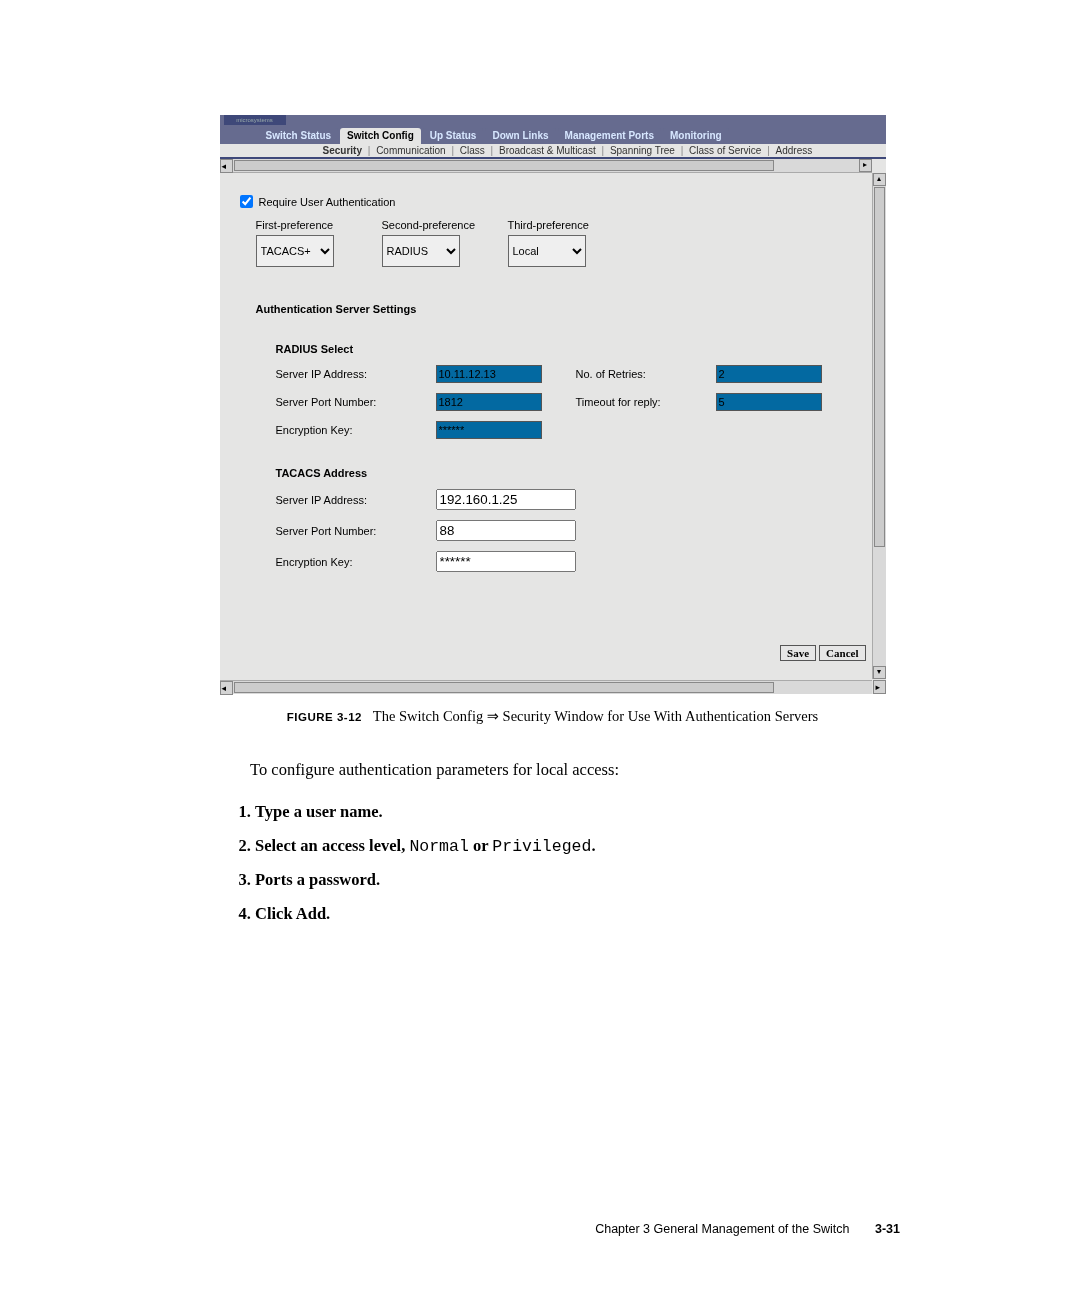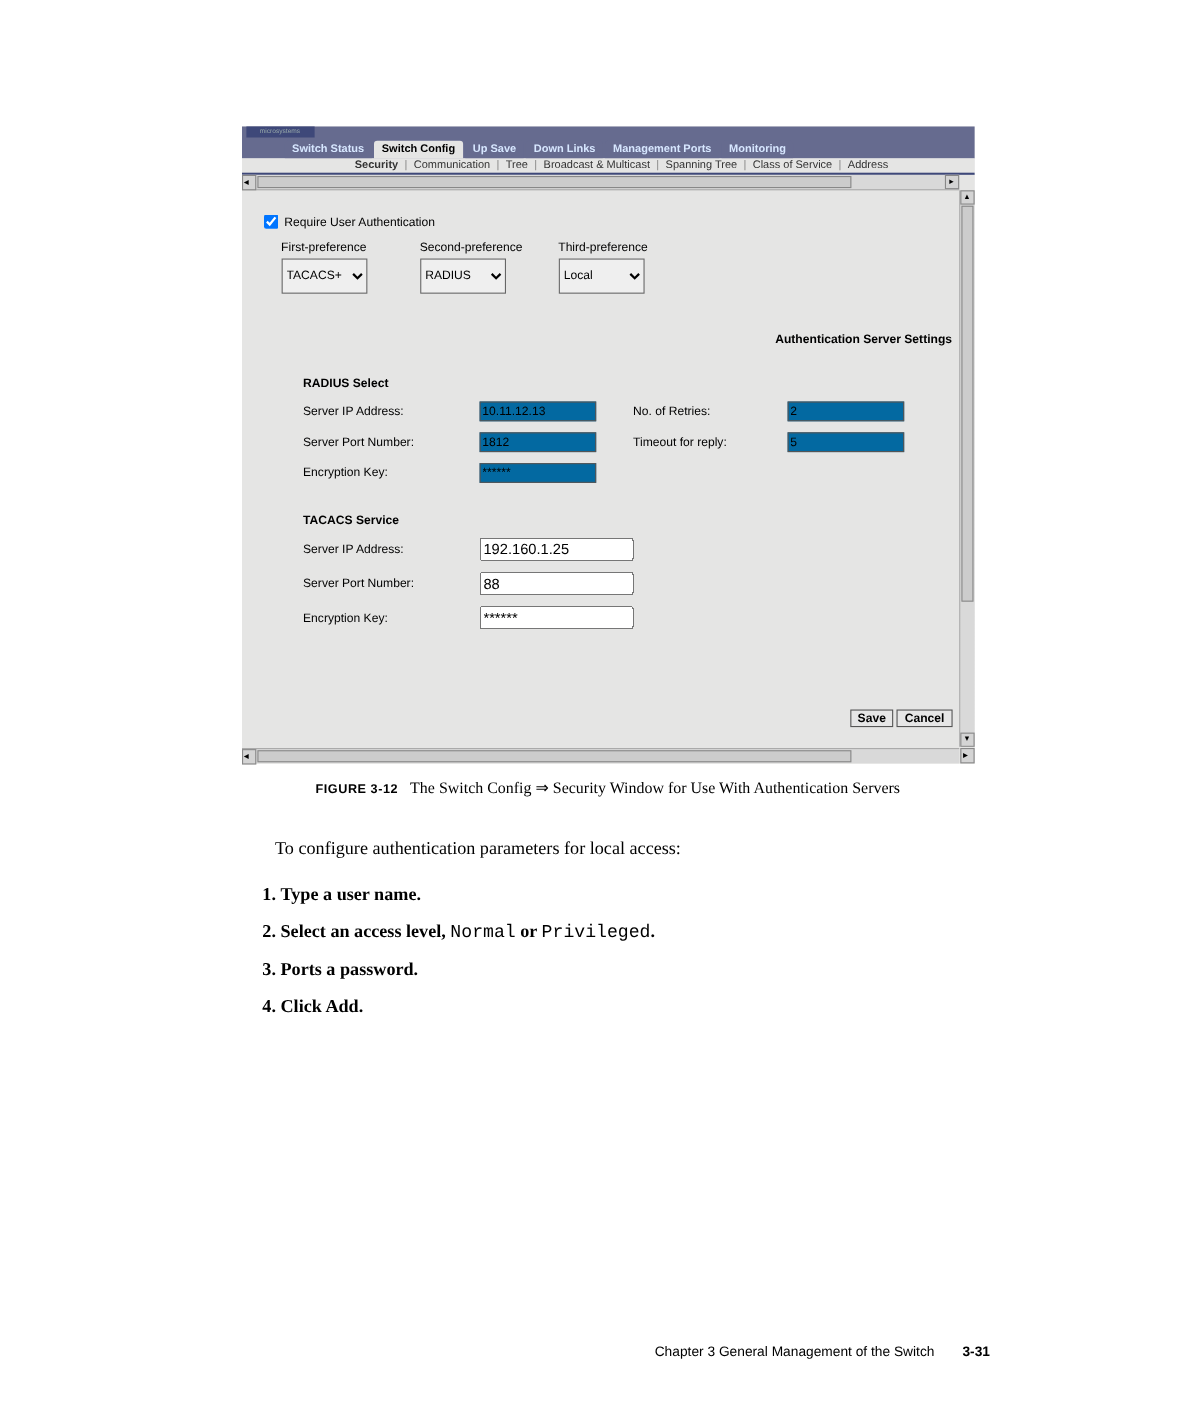--- a/index.html
+++ b/index.html
@@ -163,21 +163,20 @@
     font-family: Verdana, Arial, sans-serif;
     height: 32px;
     width: 78px;
     border:1px solid #666;
     background:#efefef;
   }
   .subsect-h {
     font-weight:bold;
     font-size:11px;
     margin: 36px 0 0 30px;
-    text-align: right;
   }
   .group-h {
     font-weight:bold;
     font-size:11px;
     margin: 28px 0 6px 50px;
   }
   .field-grid{
     display:grid;
     grid-template-columns: 160px 140px 140px 100px;
     column-gap: 0;
@@ -207,21 +206,21 @@
     right: 20px;
     bottom: 18px;
   }
   .btn{
     font-size:11px;
     font-weight:bold;
     padding:1px 6px;
     background:#e6e6e6;
     border:1px solid #555;
     cursor:pointer;
-    font-family: Liberation Sans, sans-serif;
+    font-family: Liberation Serif, serif;
   }
   
   .caption {
     text-align:center;
     margin: 14px auto 0 auto;
     font-family: "Times New Roman", serif;
     font-size: 14.5px;
   }
   .caption .caplbl {
     font-family: Arial, sans-serif;
@@ -267,32 +266,32 @@
 <body>
 
 <div class="page">
 
   <div class="shot">
 
     <div class="tabbar-top">
       <div class="logo-stub">microsystems</div>
       <div class="top-tab">Switch Status</div>
       <div class="top-tab active">Switch Config</div>
-      <div class="top-tab">Up Save</div>
+      <div class="top-tab">Up Status</div>
       <div class="top-tab">Down Links</div>
       <div class="top-tab">Management Ports</div>
       <div class="top-tab">Monitoring</div>
     </div>
 
     <div class="subtabs">
       <span class="sub active">Security</span>
       <span class="sep">|</span>
       <span class="sub">Communication</span>
       <span class="sep">|</span>
-      <span class="sub">Tree</span>
+      <span class="sub">Class</span>
       <span class="sep">|</span>
       <span class="sub">Broadcast &amp; Multicast</span>
       <span class="sep">|</span>
       <span class="sub">Spanning Tree</span>
       <span class="sep">|</span>
       <span class="sub">Class of Service</span>
       <span class="sep">|</span>
       <span class="sub">Address</span>
     </div>
 
@@ -353,21 +352,21 @@
           <input type="text" value="1812" style="">
           <span>Timeout for reply:</span>
           <input type="text" value="5" style="">
 
           <span>Encryption Key:</span>
           <input type="text" value="******" style="">
           <span></span>
             <span></span>
         </div>
 
-        <div class="group-h">TACACS Service</div>
+        <div class="group-h">TACACS Address</div>
         <div class="narrow-grid">
           <span>Server IP Address:</span>
           <input type="text" value="192.160.1.25" style="">
 
           <span>Server Port Number:</span>
           <input type="text" value="88" style="">
 
           <span>Encryption Key:</span>
           <input type="text" value="******" style="">
         </div>

